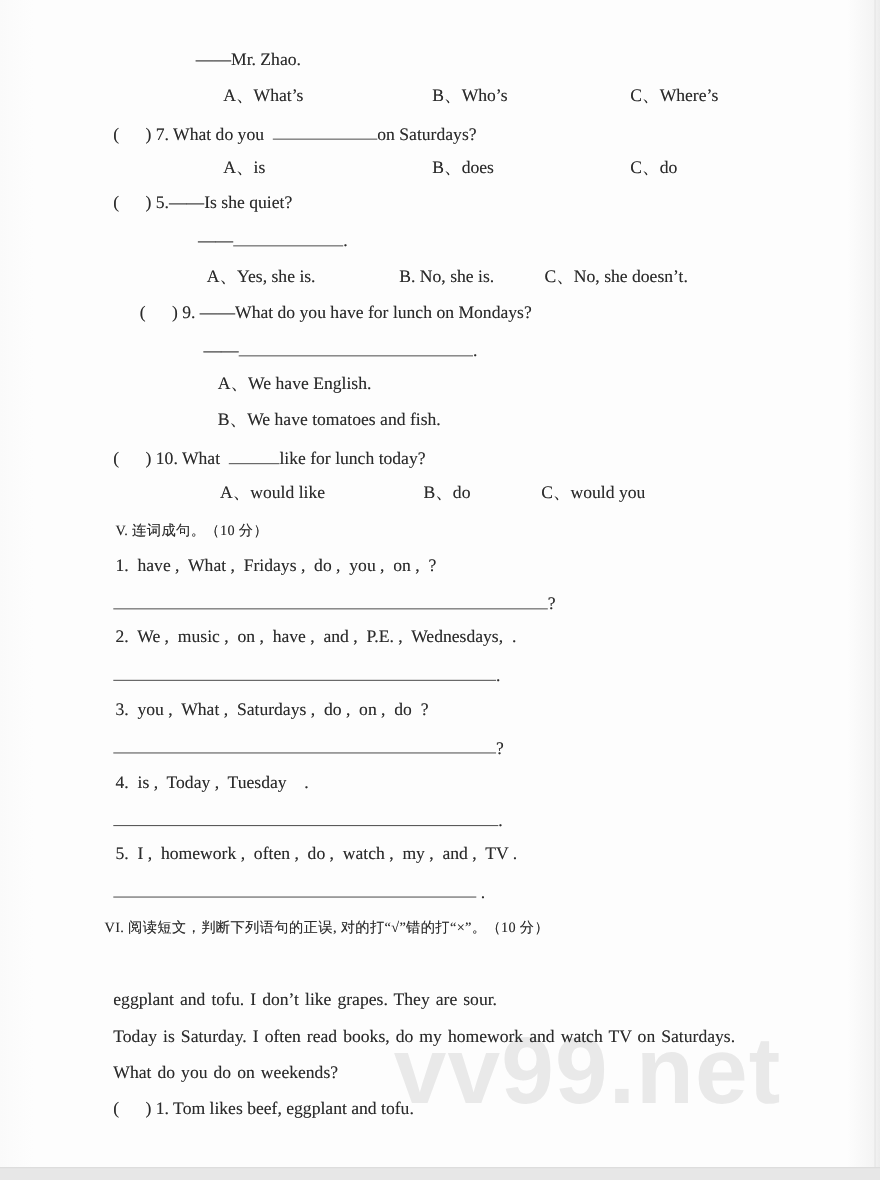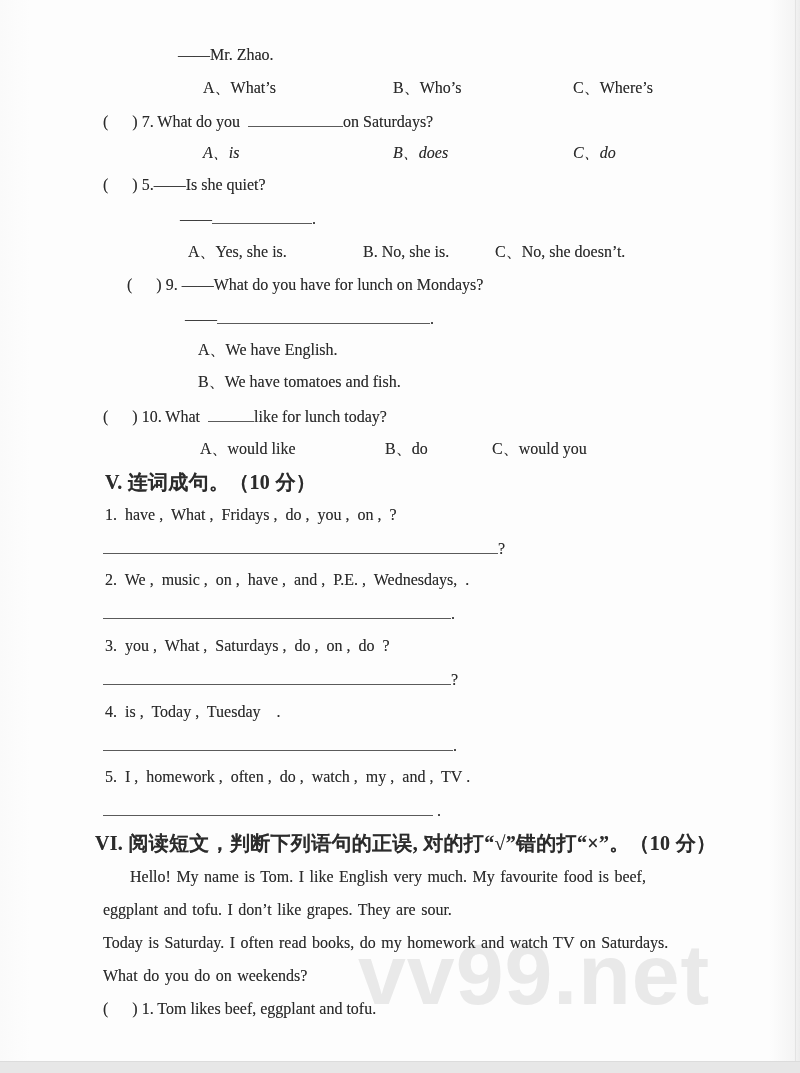--- a/index.html
+++ b/index.html
@@ -33,23 +33,22 @@
     top:0;
     white-space:pre-wrap;
   }
   .blank{
     display:inline-block;
     height:17px;
     border-bottom:1.4px solid #5a5a5a;
     vertical-align:baseline;
   }
   .cn{
-    font-size:20px;
+    font-size:13px;
     letter-spacing:0.3px;
-    font-weight:bold;
   }
   .passage{
     word-spacing:1.5px;
   }
   .watermark{
     position:absolute;
     left:358px;
     top:925px;
     font-family:"Liberation Sans","DejaVu Sans",sans-serif;
     font-weight:700;
@@ -89,21 +88,21 @@
   <div class="line" style="top:43px;left:178px;">——Mr. Zhao.</div>
 
   <div class="line" style="top:76px;left:0;width:800px;">
     <span class="opt" style="left:203px;">A、What’s</span>
     <span class="opt" style="left:393px;">B、Who’s</span>
     <span class="opt" style="left:573px;">C、Where’s</span>
   </div>
 
   <div class="line" style="top:109px;left:103px;"><span>(      ) 7. What do you  </span><span class="blank" style="width:95px;"></span><span>on Saturdays?</span></div>
 
-  <div class="line" style="top:141px;left:0;width:640px;font-style:italic;">
+  <div class="line" style="top:141px;left:0;width:640px;">
     <span class="opt" style="left:203px;">A、is</span>
     <span class="opt" style="left:393px;">B、does</span>
     <span class="opt" style="left:573px;">C、do</span>
   </div>
 
   <div class="line" style="top:173px;left:103px;">(      ) 5.——Is she quiet?</div>
 
   <div class="line" style="top:206px;left:180px;"><span>——</span><span class="blank" style="width:100px;"></span><span>.</span></div>
 
   <div class="line" style="top:240px;left:0;width:800px;">
@@ -139,21 +138,20 @@
   <div class="line" style="top:667px;left:103px;"><span class="blank" style="width:348px;"></span><span>?</span></div>
 
   <div class="line" style="top:700px;left:105px;">4.  is ,  Today ,  Tuesday    .</div>
   <div class="line" style="top:733px;left:103px;"><span class="blank" style="width:350px;"></span><span>.</span></div>
 
   <div class="line" style="top:765px;left:105px;text-align:right;">5.  I ,  homework ,  often ,  do ,  watch ,  my ,  and ,  TV .</div>
   <div class="line" style="top:798px;left:103px;"><span class="blank" style="width:330px;"></span><span> .</span></div>
 
   <div class="line cn" style="top:831px;left:95px;">VI. 阅读短文，判断下列语句的正误, 对的打“√”错的打“×”。（10 分）</div>
 
-  <div class="line passage" style="top:865px;left:130px;">Hello! My name is Tom. I like English very much. My favourite food is beef,</div>
   <div class="line passage" style="top:898px;left:103px;">eggplant and tofu. I don’t like grapes. They are sour.</div>
   <div class="line passage" style="top:931px;left:103px;">Today is Saturday. I often read books, do my homework and watch TV on Saturdays.</div>
   <div class="line passage" style="top:964px;left:103px;">What do you do on weekends?</div>
 
   <div class="line" style="top:997px;left:103px;">(      ) 1. Tom likes beef, eggplant and tofu.</div>
 
   <div class="right-edge"></div>
   <div class="bottom-strip"></div>
 </div>
 

